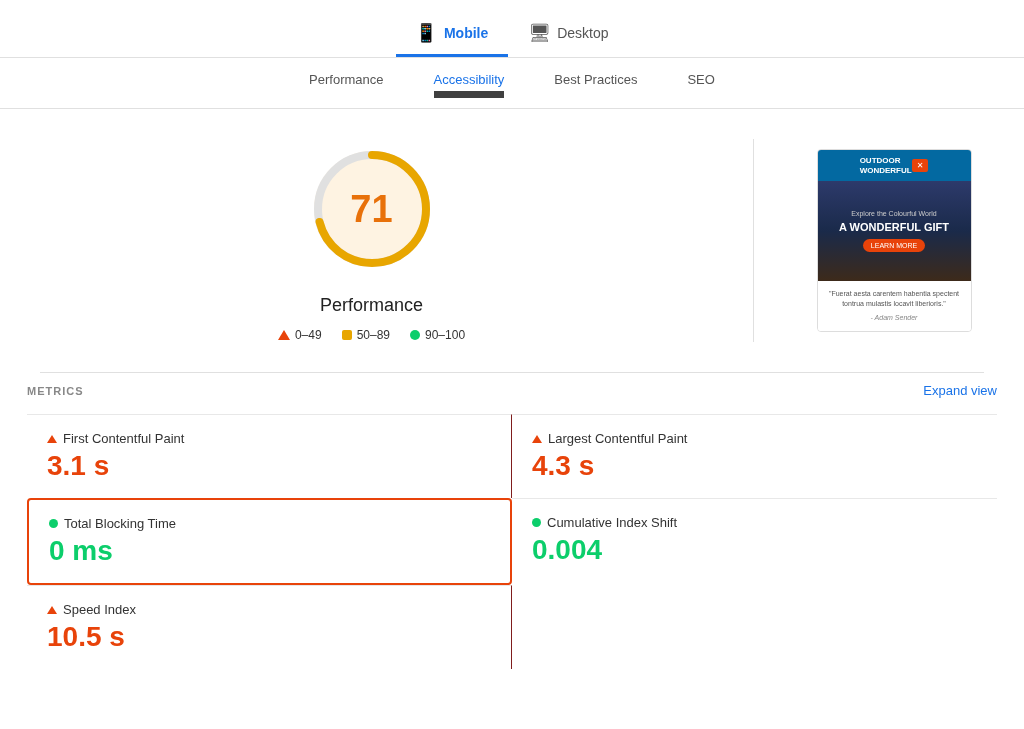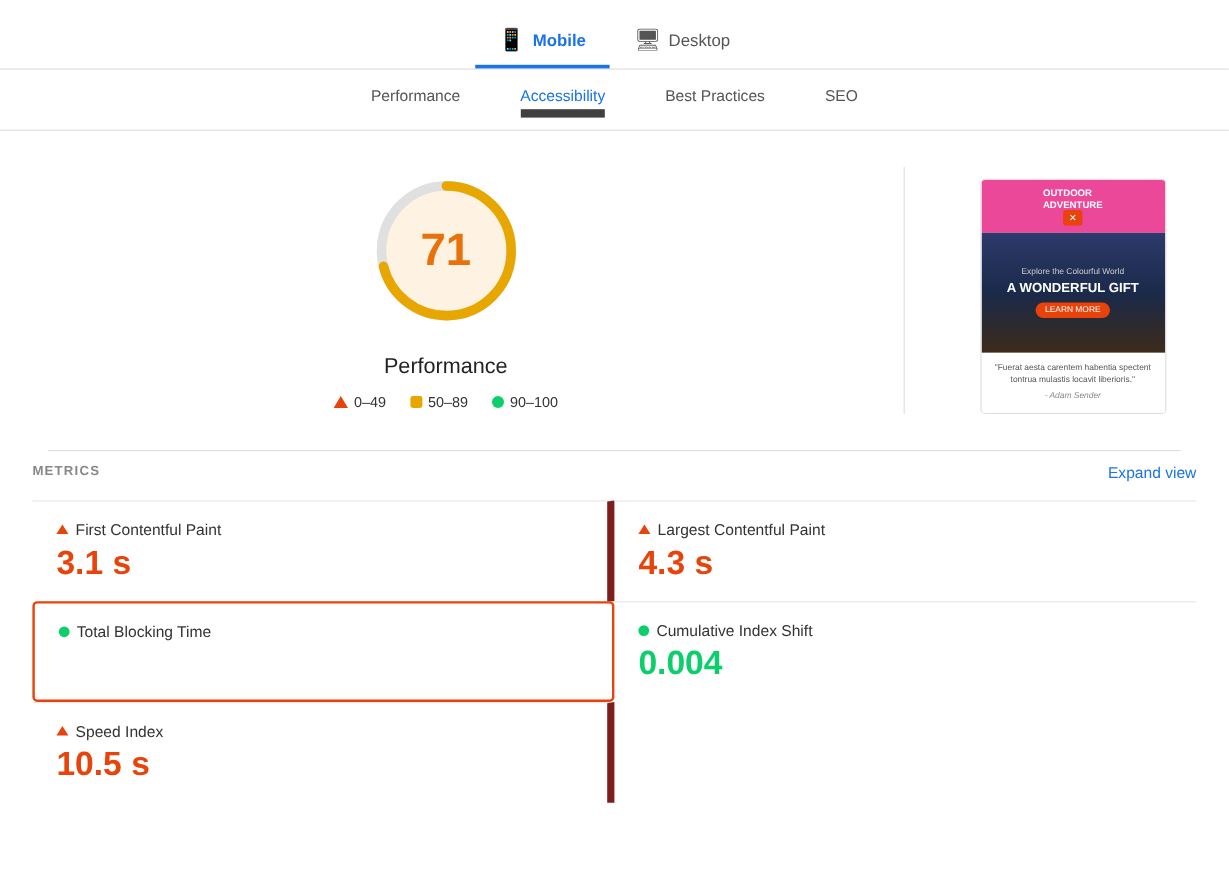--- a/index.html
+++ b/index.html
@@ -148,26 +148,25 @@
 
     .website-preview {
       width: 155px;
       border: 1px solid #ddd;
       border-radius: 4px;
       overflow: hidden;
       font-size: 10px;
       background: #fff;
     }
     .wp-header {
-      background: #ec4899;
+      background: #0369a1;
       padding: 6px 8px;
       display: flex;
-      justify-content: flex-start;
-      align-items: center;
-      flex-direction: column;
+      justify-content: center;
+      align-items: center;
     }
     .wp-logo-text {
       color: #fff;
       font-size: 8px;
       font-weight: bold;
       line-height: 1.2;
     }
     .wp-close-btn {
       background: #e8430a;
       color: #fff;
@@ -233,21 +232,21 @@
 
     .metrics-grid {
       display: grid;
       grid-template-columns: 1fr 1fr;
       gap: 0;
     }
 
     .metric-item {
       padding: 16px 20px;
       border-top: 1px solid #e8e8e8;
-      border-right: 6px solid #7f1d1d;
+      border-right: 1px solid #7f1d1d;
     }
     .metric-item:nth-child(2n) {
       border-right: none;
     }
 
     .metric-header {
       display: flex;
       align-items: center;
       gap: 6px;
       margin-bottom: 4px;
@@ -353,21 +352,21 @@
     </div>
   </div>
 
   <div class="divider-v"></div>
 
   <div class="right-panel">
     <div class="website-preview">
       <div class="wp-header">
         <div class="wp-logo-text">
           <div>OUTDOOR</div>
-          <div>ADVENTURE</div>
+          <div>WONDERFUL</div>
         </div>
         <div class="wp-close-btn">✕</div>
       </div>
       <div class="wp-image">
         <div class="wp-subtitle">Explore the Colourful World</div>
         <div class="wp-title">A WONDERFUL GIFT</div>
         <div class="wp-btn">LEARN MORE</div>
       </div>
       <div class="wp-testimonial">
         <div>"Fuerat aesta carentem habentia spectent tontrua mulastis locavit liberioris."</div>
@@ -401,20 +400,21 @@
         <span class="metric-name">Largest Contentful Paint</span>
       </div>
       <div class="metric-value red">4.3 s</div>
     </div>
 
     <div class="metric-item highlighted">
       <div class="metric-header">
         <span class="indicator-green"></span>
         <span class="metric-name">Total Blocking Time</span>
       </div>
+      <div class="metric-value green">0 ms</div>
     </div>
 
     <div class="metric-item">
       <div class="metric-header">
         <span class="indicator-green"></span>
         <span class="metric-name">Cumulative Index Shift</span>
       </div>
       <div class="metric-value green">0.004</div>
     </div>
 

